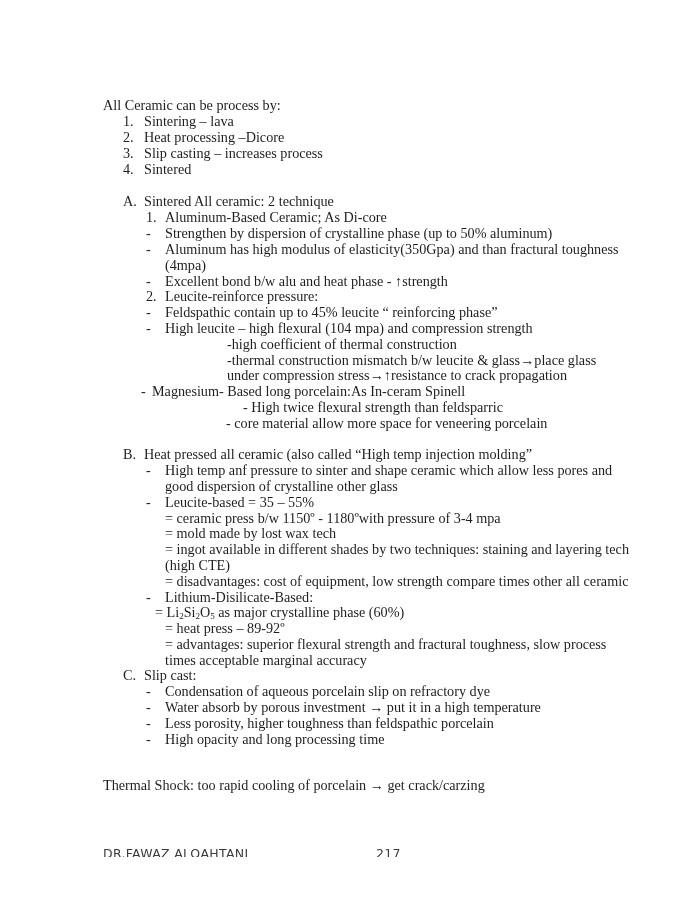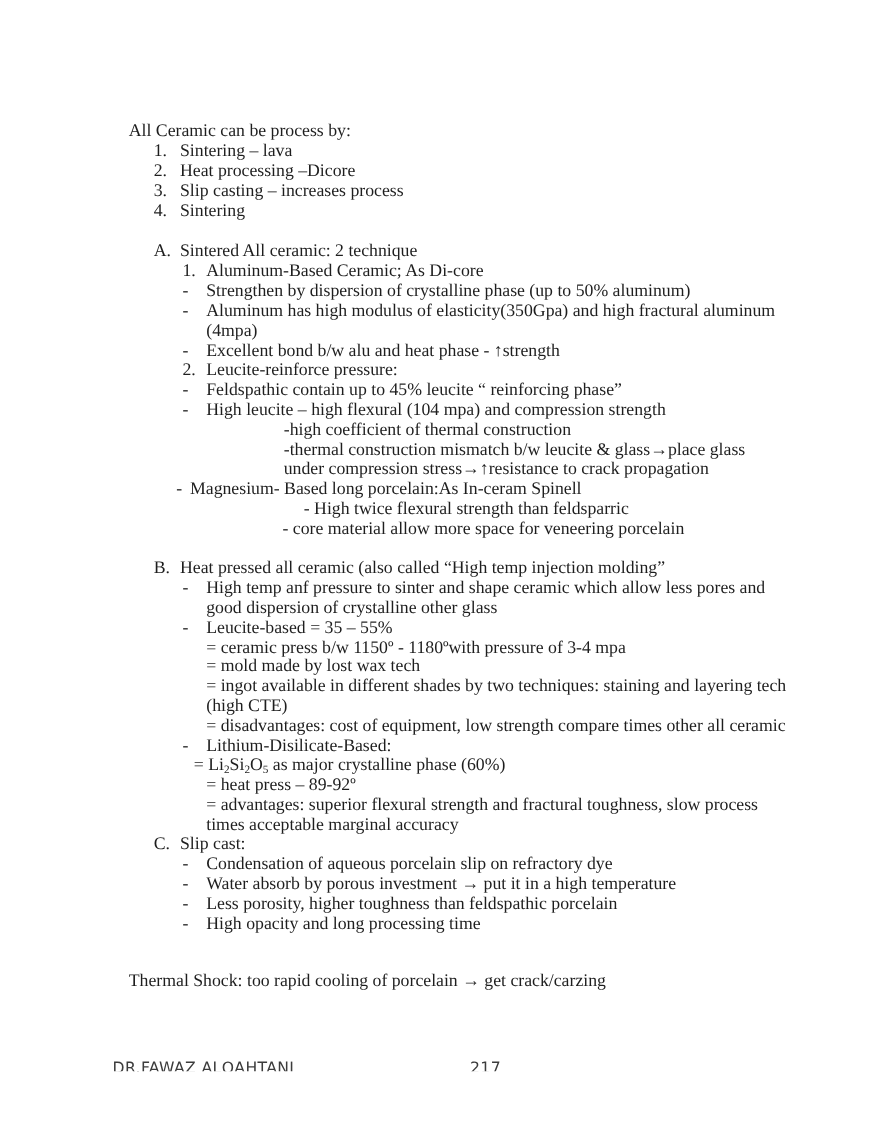--- a/index.html
+++ b/index.html
@@ -19,31 +19,31 @@
 <body>
 
 <div class="ln" style="left:103px;top:97px">All Ceramic can be process by:</div>
 <div class="mk ln" style="left:123px;top:113px">1.</div>
 <div class="ln" style="left:144px;top:113px">Sintering – lava</div>
 <div class="mk ln" style="left:123px;top:129px">2.</div>
 <div class="ln" style="left:144px;top:129px">Heat processing –Dicore</div>
 <div class="mk ln" style="left:123px;top:145px">3.</div>
 <div class="ln" style="left:144px;top:145px">Slip casting – increases process</div>
 <div class="mk ln" style="left:123px;top:161px">4.</div>
-<div class="ln" style="left:144px;top:161px">Sintering</div>
+<div class="ln" style="left:144px;top:161px">Sintered</div>
 
 <div class="mk ln" style="left:123px;top:193px">A.</div>
 <div class="ln" style="left:144px;top:193px">Sintered All ceramic: 2 technique</div>
 
 <div class="mk ln" style="left:146px;top:209px">1.</div>
 <div class="ln" style="left:165px;top:209px">Aluminum-Based Ceramic; As Di-core</div>
 <div class="mk ln" style="left:146px;top:225px">-</div>
 <div class="ln" style="left:165px;top:225px">Strengthen by dispersion of crystalline phase (up to 50% aluminum)</div>
 <div class="mk ln" style="left:146px;top:241px">-</div>
-<div class="ln" style="left:165px;top:241px">Aluminum has high modulus of elasticity(350Gpa) and high fractural aluminum</div>
+<div class="ln" style="left:165px;top:241px">Aluminum has high modulus of elasticity(350Gpa) and than fractural toughness</div>
 <div class="ln" style="left:165px;top:257px">(4mpa)</div>
 <div class="mk ln" style="left:146px;top:273px">-</div>
 <div class="ln" style="left:165px;top:273px">Excellent bond b/w alu and heat phase - ↑strength</div>
 
 <div class="mk ln" style="left:146px;top:288px">2.</div>
 <div class="ln" style="left:165px;top:288px">Leucite-reinforce pressure:</div>
 <div class="mk ln" style="left:146px;top:304px">-</div>
 <div class="ln" style="left:165px;top:304px">Feldspathic contain up to 45% leucite “ reinforcing phase”</div>
 <div class="mk ln" style="left:146px;top:320px">-</div>
 <div class="ln" style="left:165px;top:320px">High leucite – high flexural (104 mpa) and compression strength</div>
@@ -82,14 +82,14 @@
 <div class="ln" style="left:165px;top:683px">Condensation of aqueous porcelain slip on refractory dye</div>
 <div class="mk ln" style="left:146px;top:699px">-</div>
 <div class="ln" style="left:165px;top:699px">Water absorb by porous investment → put it in a high temperature</div>
 <div class="mk ln" style="left:146px;top:715px">-</div>
 <div class="ln" style="left:165px;top:715px">Less porosity, higher toughness than feldspathic porcelain</div>
 <div class="mk ln" style="left:146px;top:731px">-</div>
 <div class="ln" style="left:165px;top:731px">High opacity and long processing time</div>
 
 <div class="ln" style="left:103px;top:777px">Thermal Shock: too rapid cooling of porcelain → get crack/carzing</div>
 
-<div class="footer" style="left:90px">DR.FAWAZ ALQAHTANI</div>
+<div class="footer" style="left:103px">DR.FAWAZ ALQAHTANI</div>
 <div class="footer" style="left:376px">217</div>
 
 </body></html>

